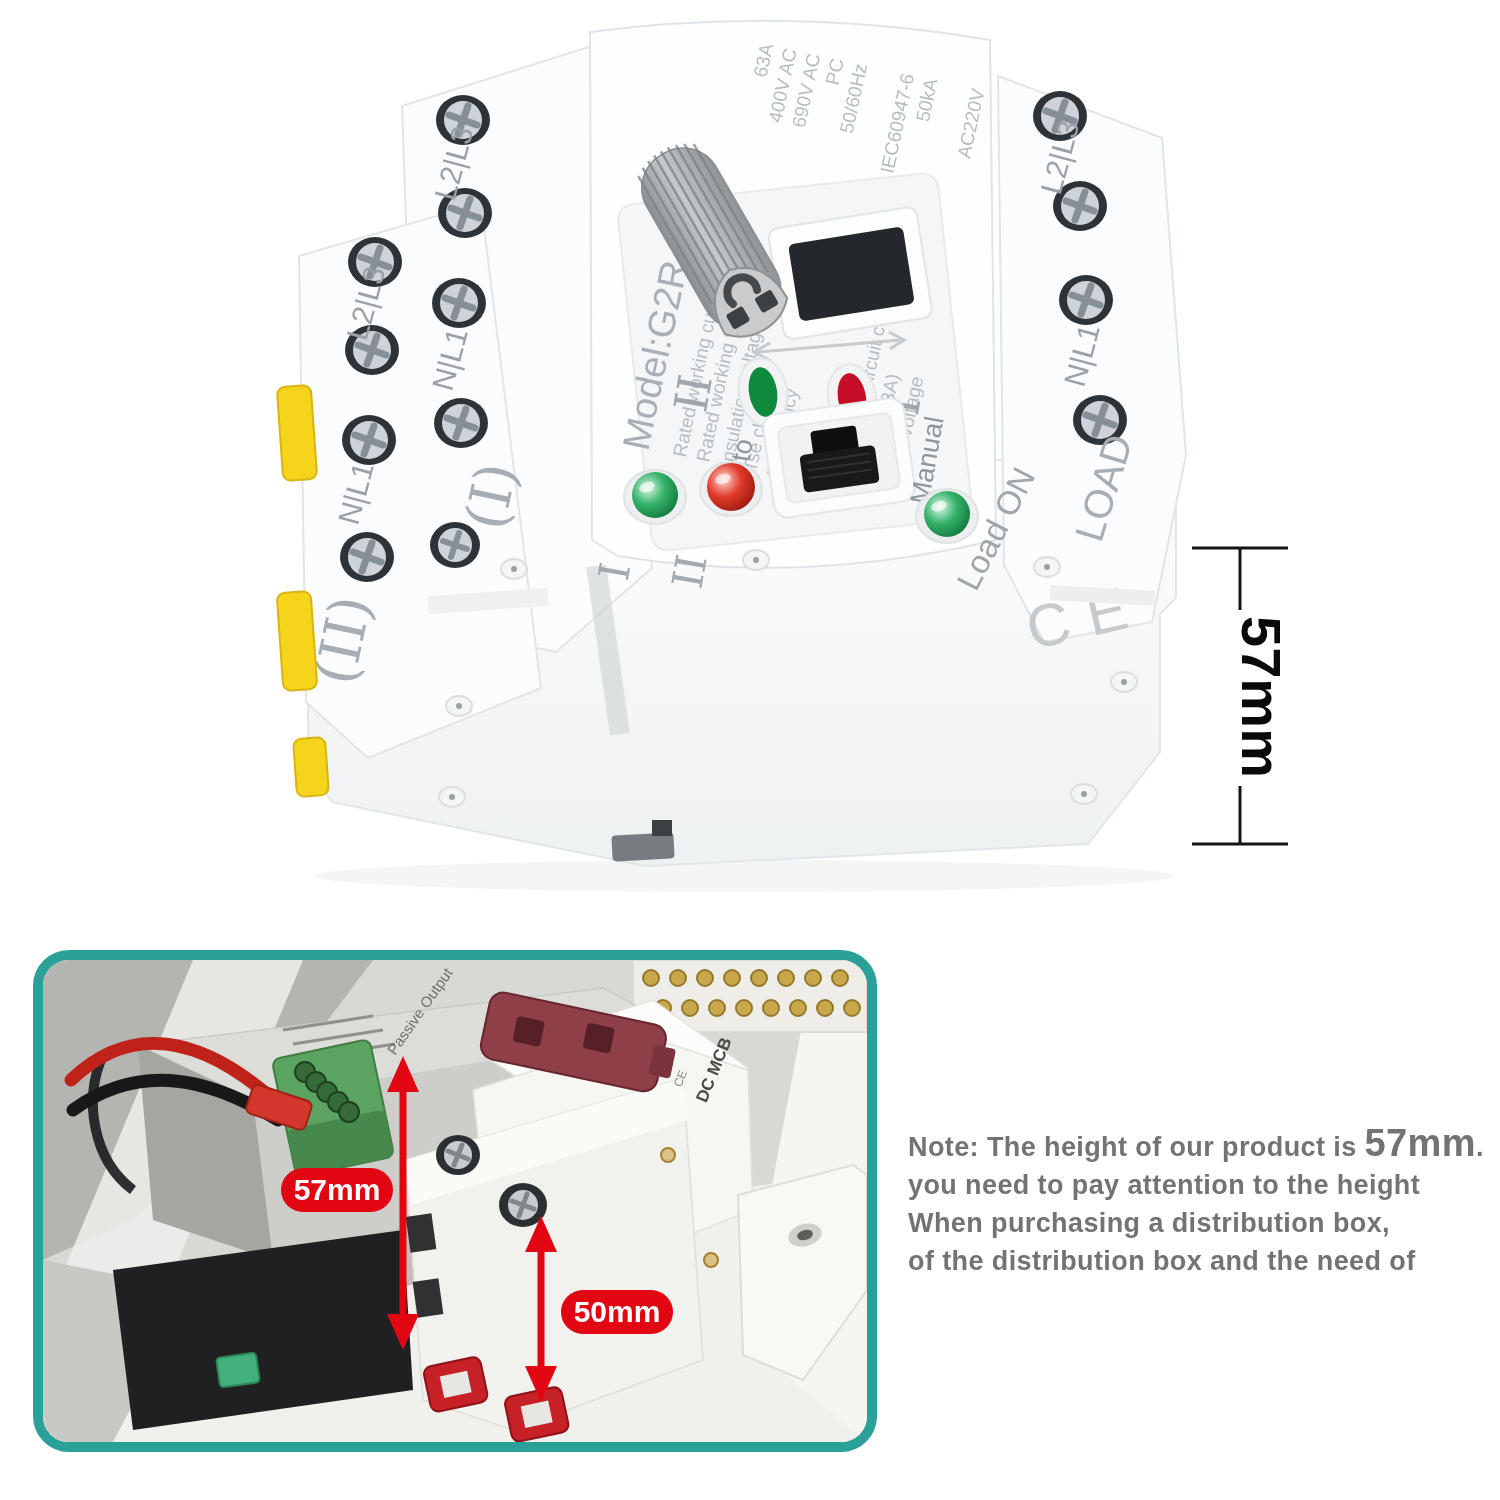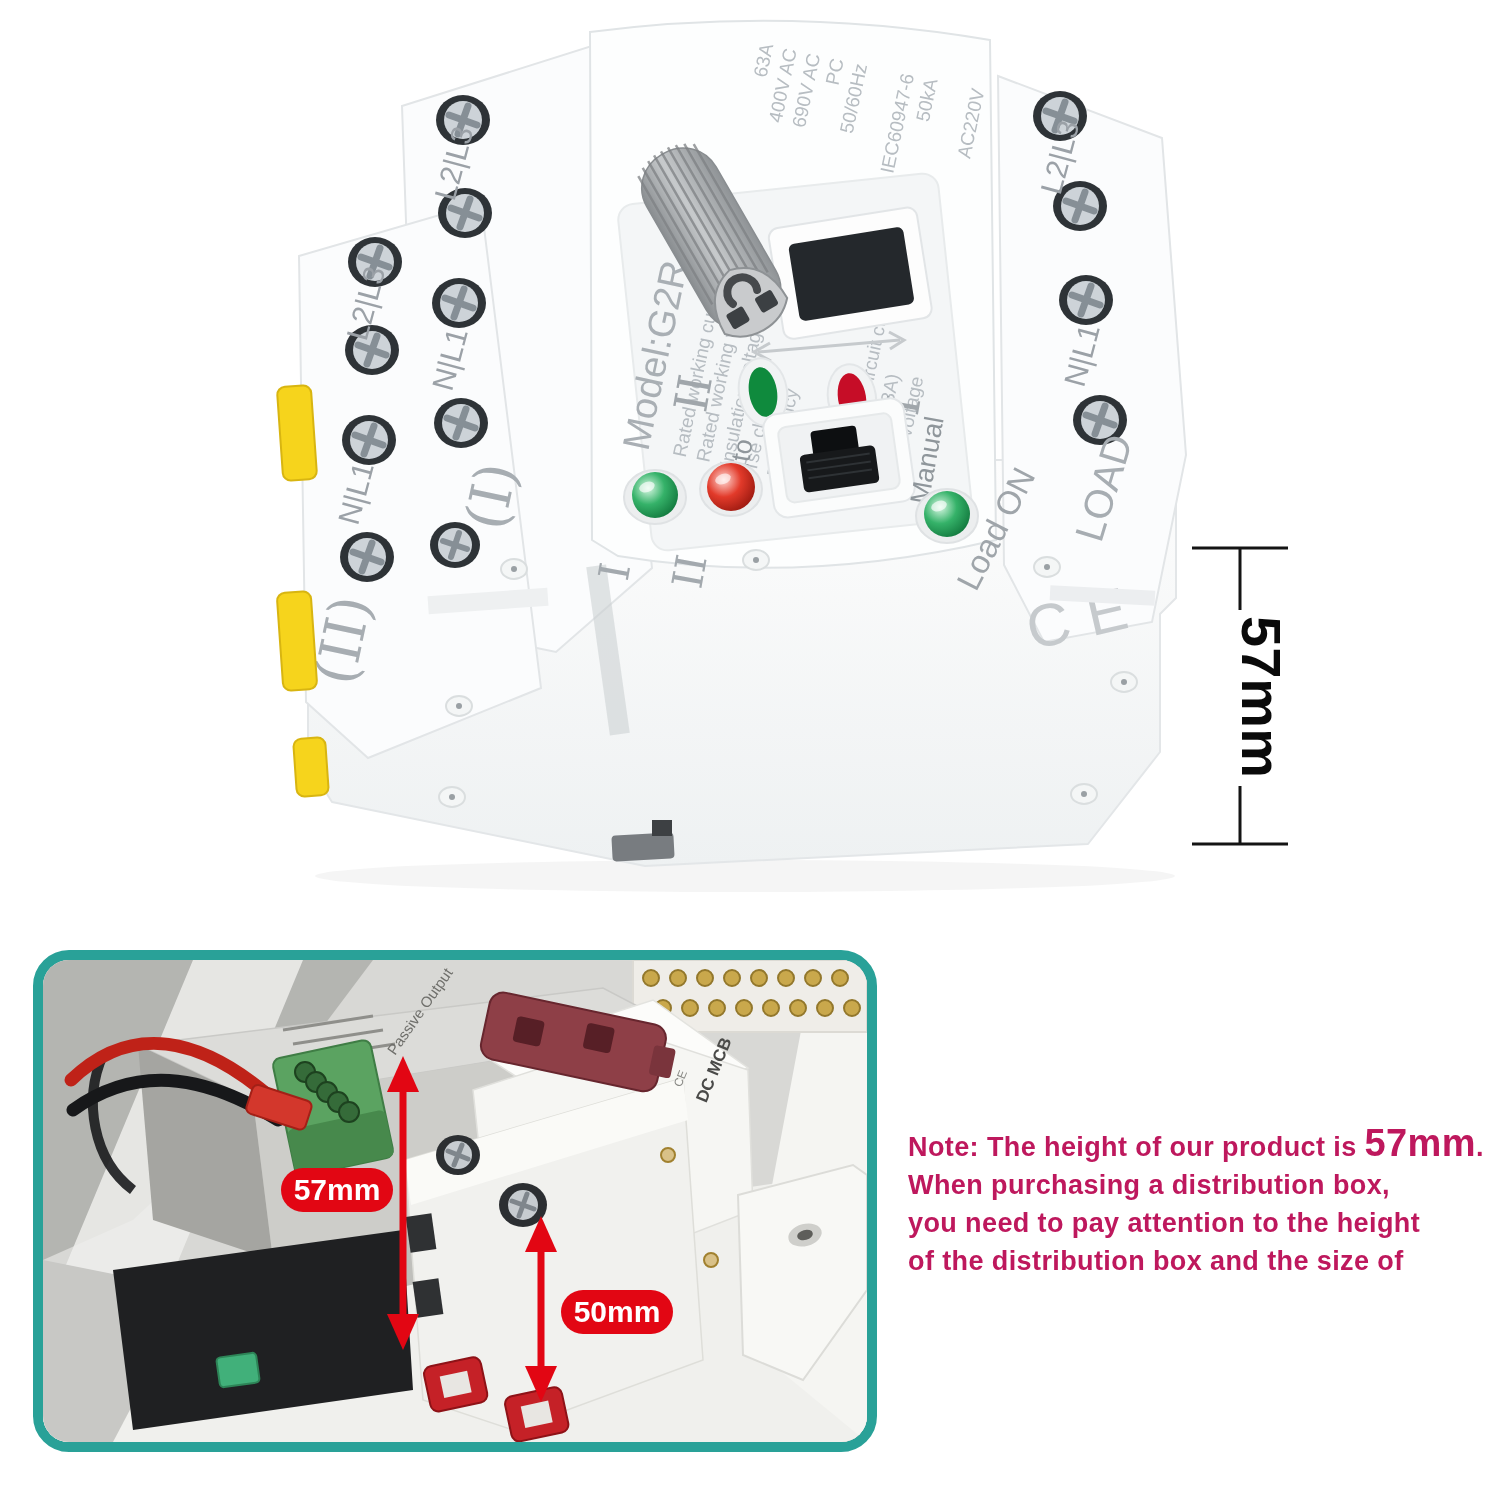--- a/index.html
+++ b/index.html
@@ -3,21 +3,21 @@
 <meta charset="utf-8">
 <style>
   html,body{margin:0;padding:0;background:#ffffff;}
   #canvas{position:relative;width:1500px;height:1500px;background:#ffffff;overflow:hidden;
           font-family:"Liberation Sans", sans-serif;}
   .abs{position:absolute;}
   svg text{font-family:"Liberation Sans", sans-serif;}
   svg text.serif{font-family:"DejaVu Serif", serif;}
   #inset-frame{position:absolute;left:33px;top:950px;width:824px;height:482px;
                border:10px solid #29a198;border-radius:36px;overflow:hidden;background:#d8d8d5;}
-  #note-block{position:absolute;left:908px;top:1124px;width:585px;color:#be185d;
+  #note-block{position:absolute;left:908px;top:1124px;width:585px;color:#737373;
               font-weight:bold;font-size:27px;line-height:38px;letter-spacing:.4px;}
   #note-block .big{font-size:38px;line-height:38px;}
 </style>
 </head>
 <body>
 
 <div id="canvas">
 
   <svg class="abs" style="left:0;top:0" width="1500" height="950" viewBox="0 0 1500 950">
     <defs>
@@ -377,18 +377,18 @@
         <polygon points="498,256 482,292 514,292" fill="#e20613"></polygon>
         <polygon points="498,442 482,406 514,406" fill="#e20613"></polygon>
         <rect x="518" y="330" width="112" height="44" rx="22" fill="#e20613"></rect>
         <text x="574" y="362" font-size="30" font-weight="bold" fill="#ffffff" text-anchor="middle">50mm</text>
       </g>
     </svg>
   </div>
 
   <div id="note-block">
     <div><span>Note: The height of our product is </span><span class="big">57mm</span><span>.</span></div>
+    <div>you need to pay attention to the height</div>
     <div>When purchasing a distribution box,</div>
-    <div>you need to pay attention to the height</div>
-    <div>of the distribution box and the size of</div>
+    <div>of the distribution box and the need of</div>
   </div>
 
 </div>
 
 </body></html>

